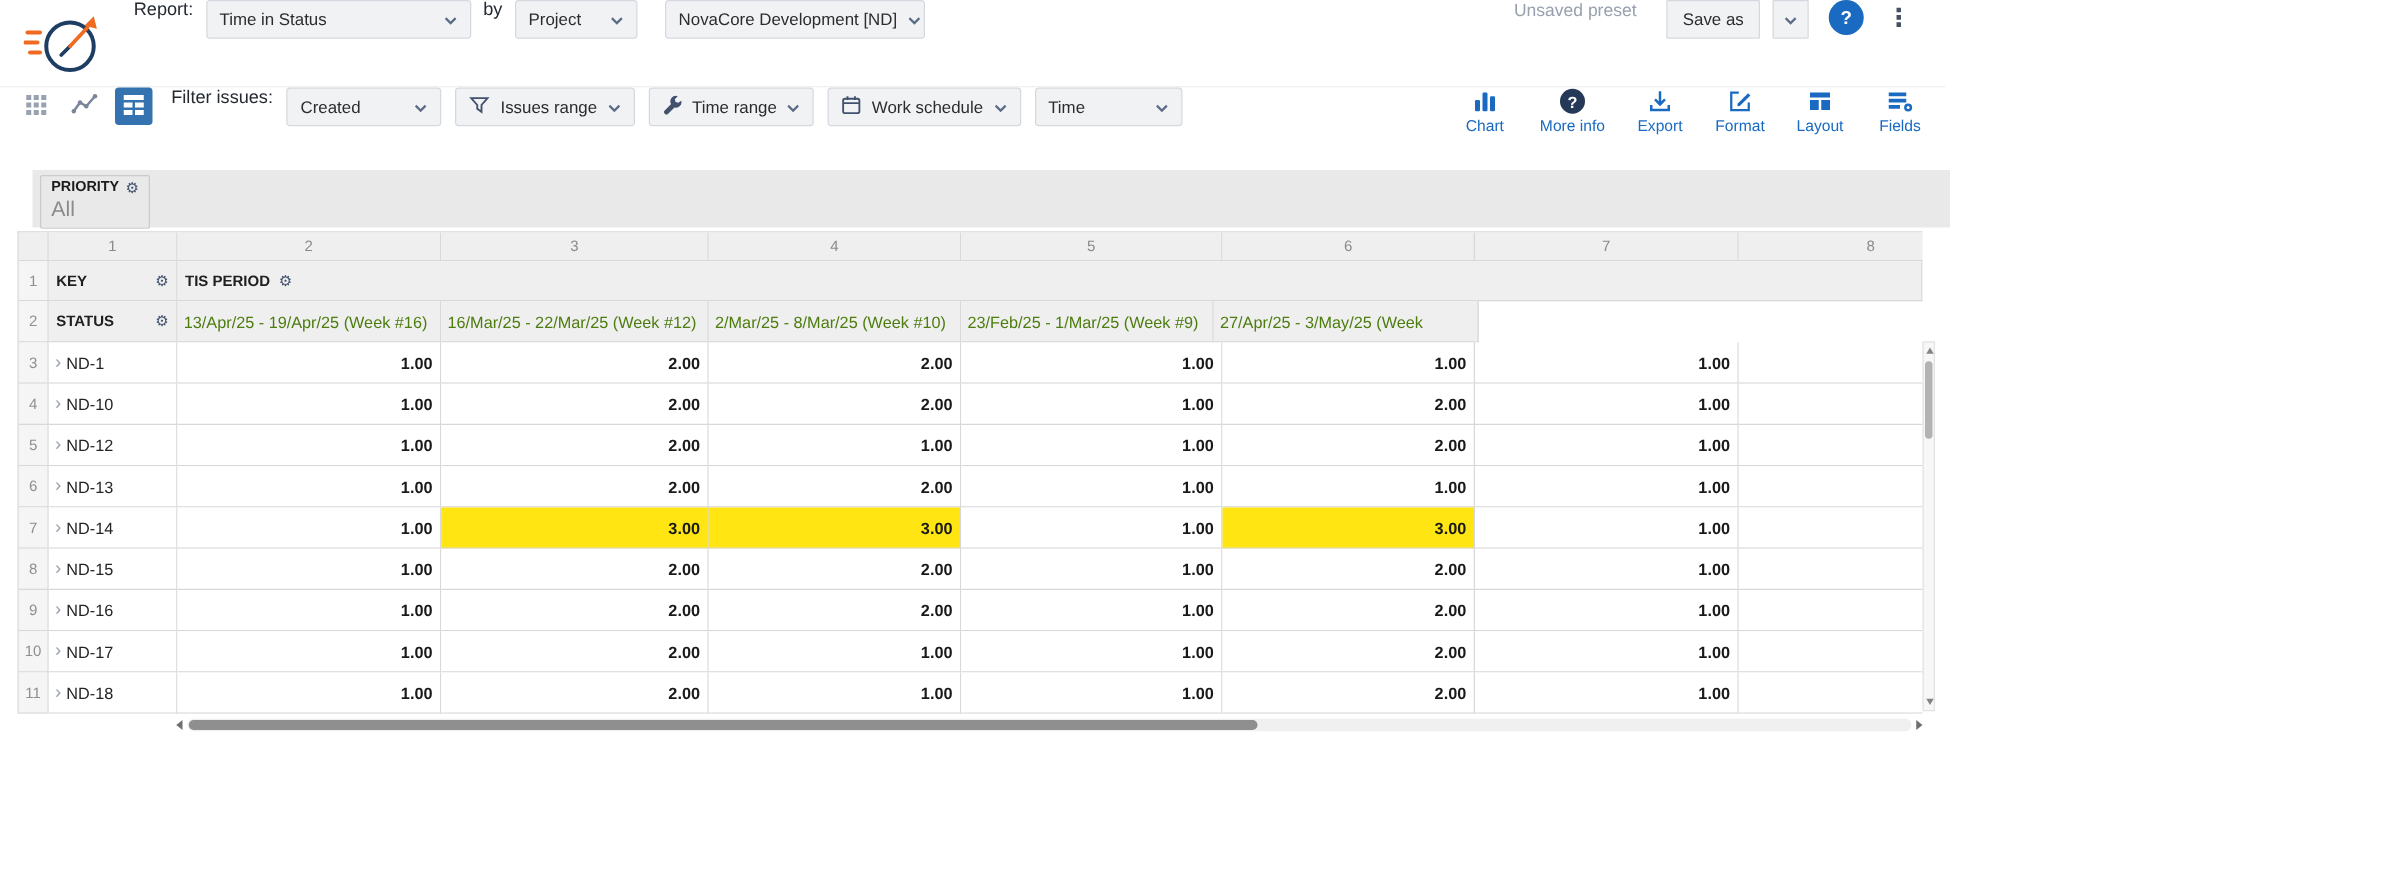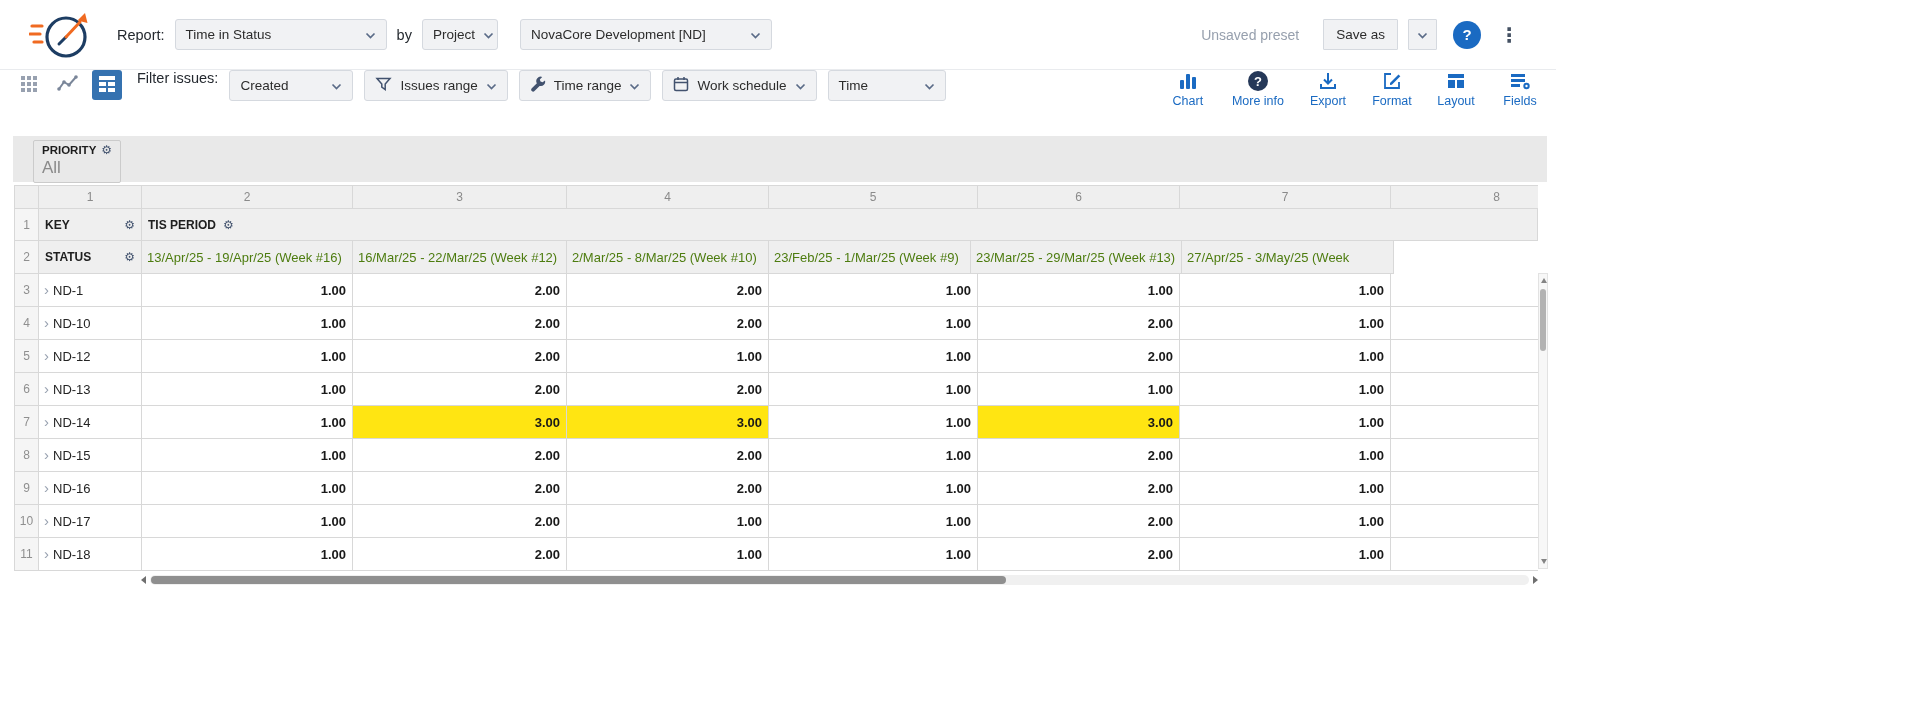--- a/index.html
+++ b/index.html
@@ -2,28 +2,28 @@
 <html style="--accent: #1a6ac2; --accent-dark: #253858; --selected-view: #3572b0; --highlight: #ffe512; --header-cell: #efefef; --panel-bar: #e9e9e9;"><head>
 <meta charset="utf-8">
 <style>
   *{box-sizing:border-box}
   html,body{margin:0;padding:0}
   body{width:1910px;height:711px;overflow:hidden;background:#fff;
        font-family:"Liberation Sans","DejaVu Sans",sans-serif;color:#2e2e2e;font-size:14px}
   .app{width:1556px;position:relative}
 
   
-  .topbar{height:70px;display:flex;align-items:center;padding:0 29px;gap:10px;border-bottom:1px solid #e9ebee;background:#fff}
+  .topbar{height:70px;display:flex;padding:0 19px;gap:10px;border-bottom:1px solid #e9ebee;background:#fff}
   .logo{margin-right:14px;display:flex;align-items:center}
   .lbl{font-size:14.5px;color:#24292f;white-space:nowrap}
   .select{height:31px;background:#f1f2f4;border:1px solid #d5d9df;border-radius:3px;
           display:inline-flex;align-items:center;padding:0 10px;font-size:13.5px;color:#2c2c2c;
           cursor:pointer;white-space:nowrap;gap:8px}
   .select.fixed{justify-content:space-between}
-  .w182{width:212px}.w92{width:76px}.w252{width:252px}.w124{width:124px}.w118{width:118px}
+  .w182{width:212px}.w92{width:98px}.w252{width:208px}.w124{width:124px}.w118{width:118px}
   .spacer{flex:1}
   .muted{color:#97a0ae;font-size:14px;margin-right:14px;white-space:nowrap}
   .btn{height:31px;background:#f1f2f4;border:1px solid #d5d9df;border-radius:1px;
        padding:0 12px;font-size:13.5px;color:#2c2c2c;display:inline-flex;align-items:center;cursor:pointer}
   .btn.chevonly{padding:0 8px}
   .helpbtn{width:28px;height:28px;border-radius:50%;background:var(--accent,#1a6ac2);color:#fff;
            display:flex;align-items:center;justify-content:center;font-weight:bold;font-size:15px;cursor:pointer;margin-left:6px}
   .kebab{font-size:20px;color:#435062;padding:2px 8px;cursor:pointer;font-weight:bold;letter-spacing:0}
 
   
@@ -33,21 +33,21 @@
   .viewbtn.selected{background:var(--selected-view,#3572b0)}
   .tbtn{gap:8px}
   .actions{margin-left:auto;display:flex;align-items:flex-start;gap:24px;padding-right:2px}
   .action{display:flex;flex-direction:column;align-items:center;gap:2px;color:var(--accent,#1a6ac2);
           font-size:12.5px;cursor:pointer;background:none;border:none;min-width:40px}
   .aicon{height:22px;display:flex;align-items:center;justify-content:center}
   .qcircle{width:20px;height:20px;border-radius:50%;background:var(--accent-dark,#253858);color:#fff;
            display:flex;align-items:center;justify-content:center;font-weight:bold;font-size:13px}
 
   
-  .prioritybar{margin-left:13px;width:1534px;height:46px;background:var(--panel-bar,#e9e9e9);padding:4px 20px}
+  .prioritybar{margin-left:26px;width:1534px;height:46px;background:var(--panel-bar,#e9e9e9);padding:4px 6px}
   .pchip{display:inline-block;border:1px solid #cbcbcb;border-radius:2px;padding:3px 8px 4px;cursor:pointer}
   .prow1{display:flex;align-items:center;gap:5px;font-weight:bold;font-size:11.5px;color:#1c1c1c}
   .pval{font-size:17px;color:#8a8a8a;margin-top:2px}
 
   
   .tablewrap{position:relative;margin:3px 0 0 14px;width:1534px}
   .tgrid{width:1524px;overflow:hidden;border-left:1px solid #d8d8d8;border-top:1px solid #d8d8d8;background:#fff}
   .trow{display:flex;height:33px}
   .trow.colnums{height:23px}
   .trow.keyrow{height:32px}
@@ -331,21 +331,20 @@
       <div class="trow">
         <div class="cell c-gut">2</div>
         <div class="cell c-key hcell">
           <span>STATUS</span>
           <span class="gear pushed">⚙</span>
         </div>
         <div class="cell c-d1 datehdr">13/Apr/25 - 19/Apr/25 (Week #16)</div>
         <div class="cell c-d2 datehdr">16/Mar/25 - 22/Mar/25 (Week #12)</div>
         <div class="cell c-d3 datehdr">2/Mar/25 - 8/Mar/25 (Week #10)</div>
         <div class="cell c-d5 datehdr">23/Feb/25 - 1/Mar/25 (Week #9)</div>
-        <div class="cell c-d6 datehdr">23/Mar/25 - 29/Mar/25 (Week #13)</div>
         <div class="cell c-d7 datehdr">27/Apr/25 - 3/May/25 (Week</div>
       </div>
 
       <div class="trow">
         <div class="cell c-gut">3</div>
         <div class="cell c-key keycell">
             <span class="chevr">›</span>
             <span>ND-1</span>
           </div>
         <div class="cell c-d1 val">1.00</div>

